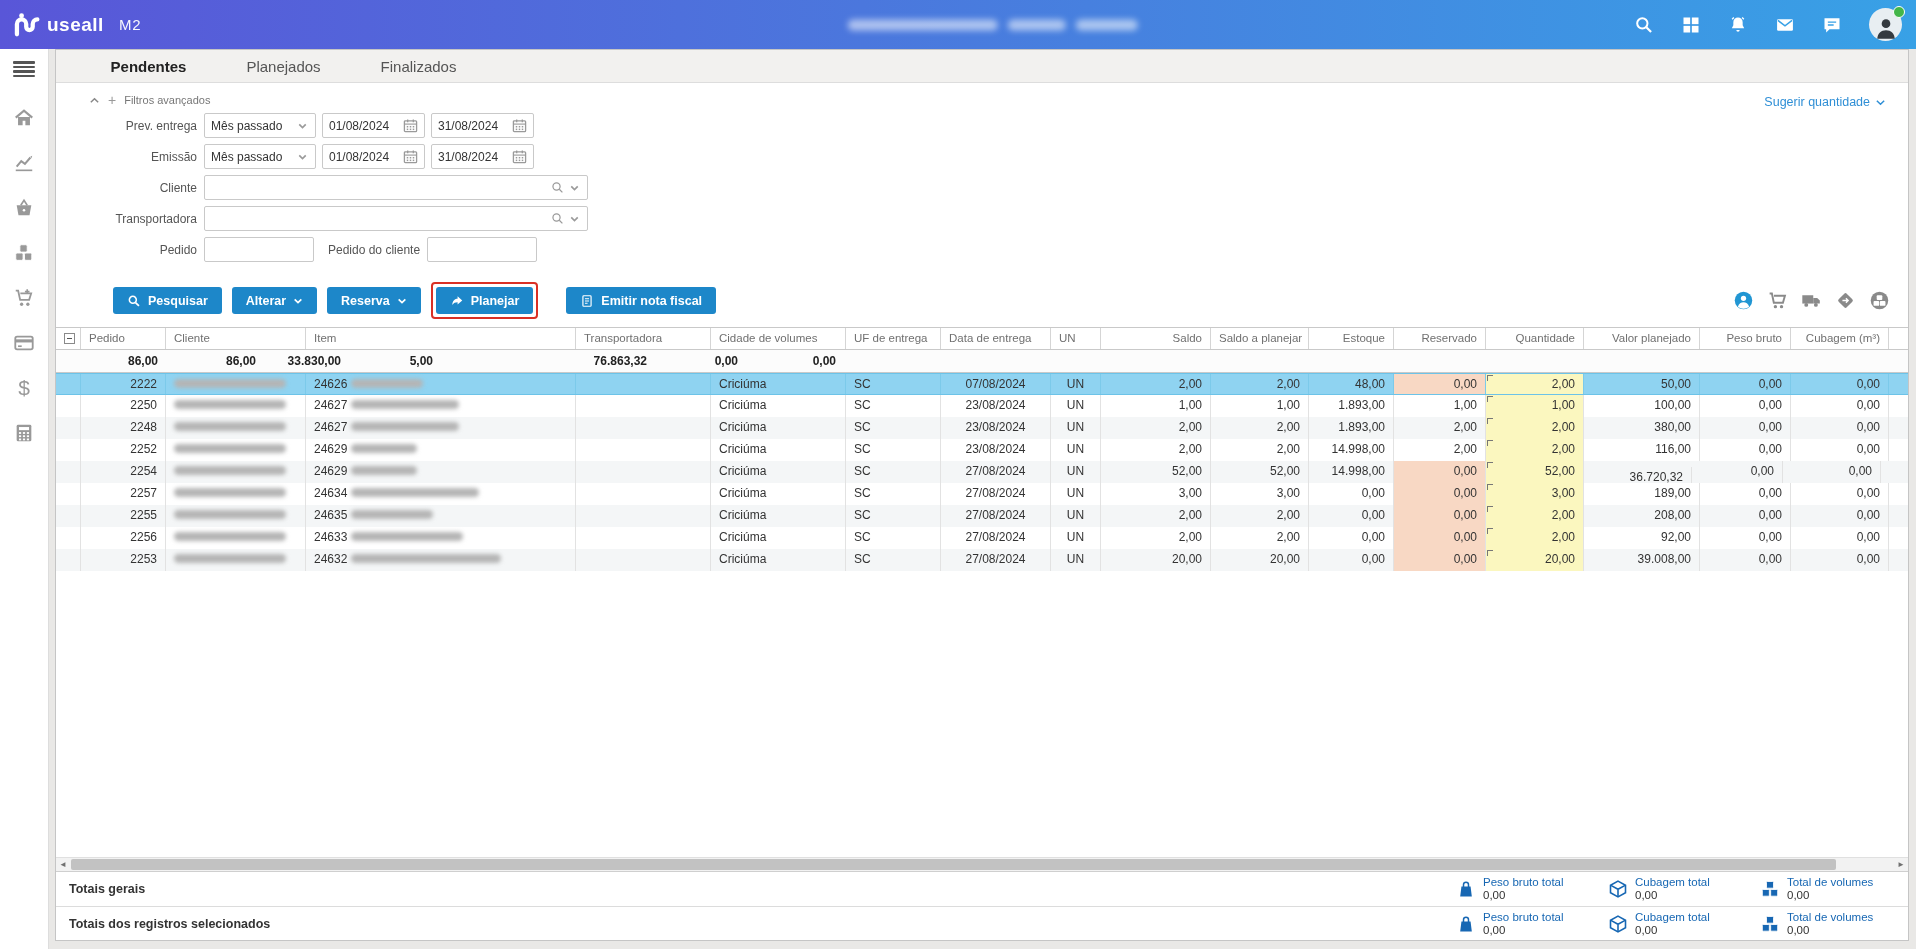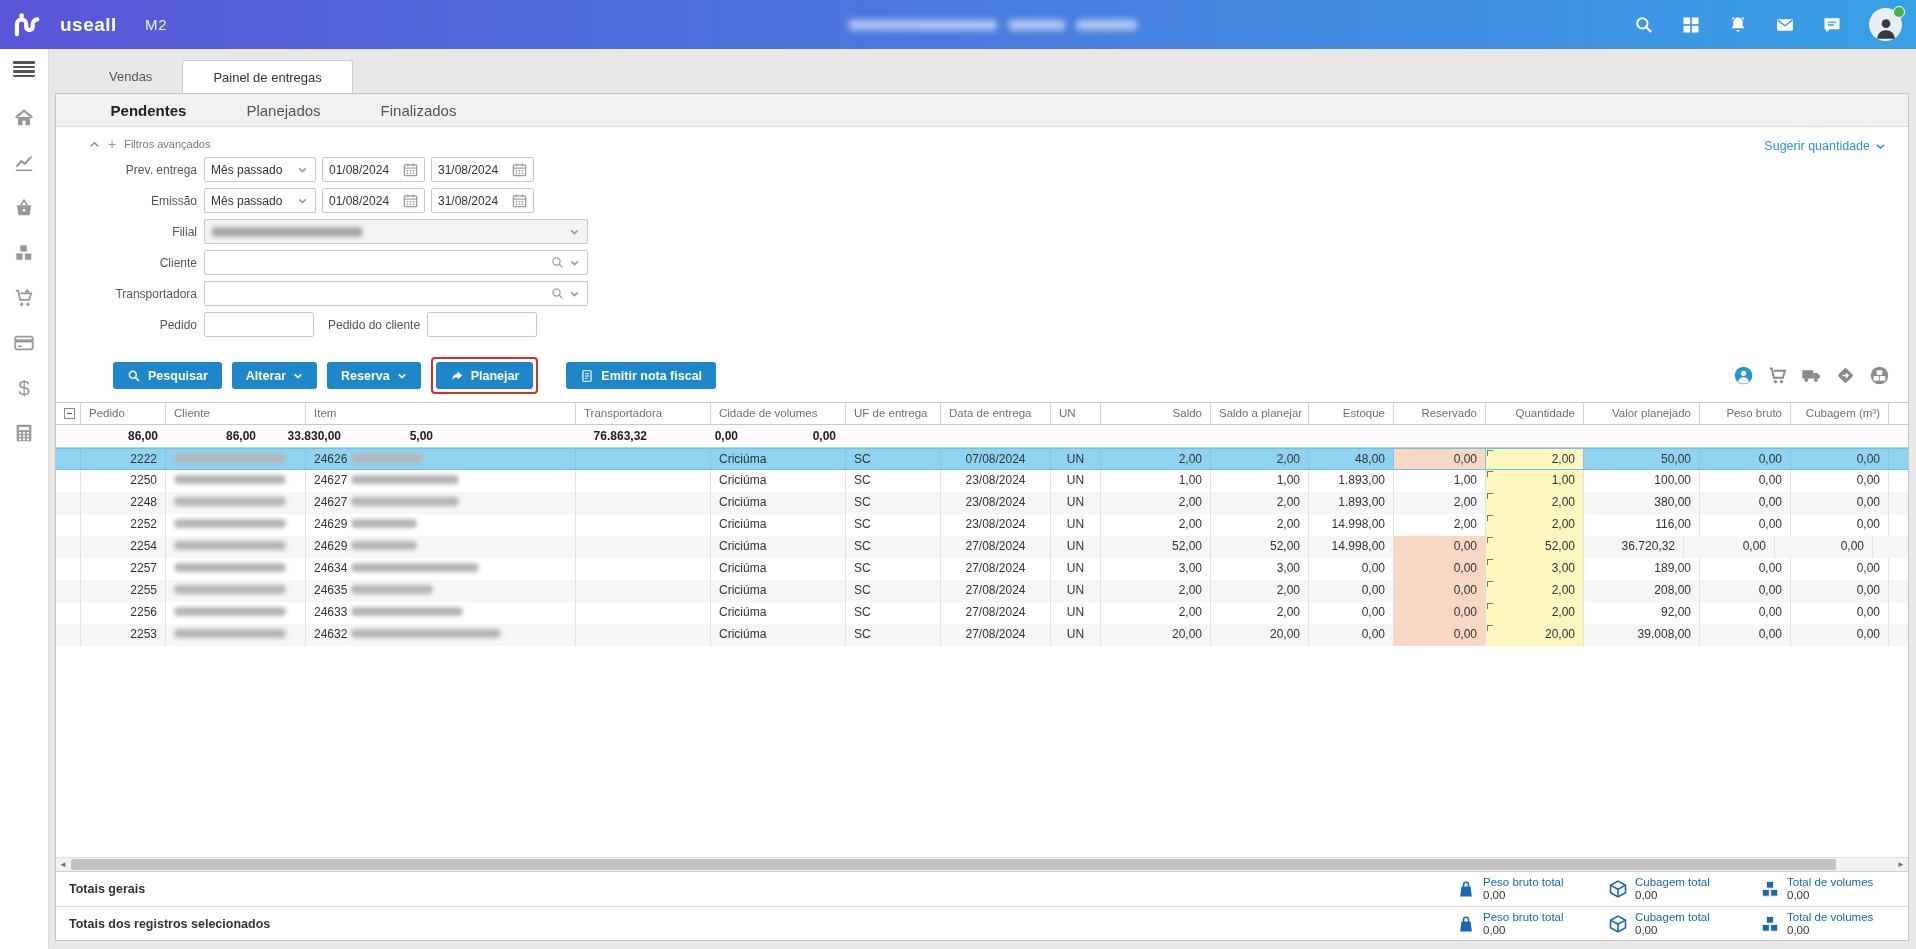--- a/index.html
+++ b/index.html
@@ -3,21 +3,21 @@
 <meta charset="utf-8">
 <style>
   * { margin:0; padding:0; box-sizing:border-box; }
   html,body { width:1916px; height:949px; overflow:hidden;
     font-family:"Liberation Sans","DejaVu Sans",sans-serif; background:#e9e8e6; }
 
   
   .topbar { position:relative; height:49px;
     background:linear-gradient(90deg,#5956d8 0%,#4b77dd 45%,#38a1e6 100%);
     display:flex; align-items:center; padding:0 14px; color:#fff; }
-  .brand { display:flex; align-items:center; gap:16px; }
+  .brand { display:flex; align-items:center; gap:3px; }
   .brand-mark { width:30px; height:26px; }
   .brand-name { font-size:19px; font-weight:bold; letter-spacing:.5px; }
   .brand-prod { font-size:15px; font-weight:normal; opacity:.95; letter-spacing:1px; margin-left:12px;}
   .topbar-blur { position:absolute; left:50%; top:50%; transform:translate(-38%,-50%);
     display:flex; gap:10px; align-items:center;}
   .bblob { height:11px; border-radius:6px; background:rgba(255,255,255,.55); filter:blur(3px); }
   .topbar-right { margin-left:auto; display:flex; align-items:center; gap:27px; }
   .tb-ic { width:20px; height:20px; color:#fff; cursor:pointer; }
   .avatar { position:relative; width:33px; height:33px; border-radius:50%; background:#e8eef2;
     display:flex; align-items:flex-end; justify-content:center; overflow:visible; cursor:pointer;}
@@ -248,24 +248,20 @@
             <rect x="6.5" y="18" width="2.4" height="2"></rect>
             <rect x="10.8" y="18" width="2.4" height="2"></rect>
             <rect x="15.1" y="18" width="2.4" height="2"></rect>
           </g>
         </svg>
     </nav>
   </aside>
 
   <div class="main">
 
-    <div class="tabstrip">
-      <div class="wtab">Vendas</div>
-      <div class="wtab active">Painel de entregas</div>
-    </div>
 
     <div class="content-outer">
       <div class="panel">
 
         <div class="subtabs">
           <div class="stab active">Pendentes</div>
           <div class="stab">Planejados</div>
           <div class="stab">Finalizados</div>
         </div>
 
@@ -373,31 +369,20 @@
                       <rect x="10.4" y="8.5" width="1.6" height="1.6"></rect>
                       <rect x="4" y="11.3" width="1.6" height="1.6"></rect>
                       <rect x="7.2" y="11.3" width="1.6" height="1.6"></rect>
                       <rect x="10.4" y="11.3" width="1.6" height="1.6"></rect>
                     </g>
                   </svg>
                 </span>
             </div>
           </div>
 
-          <div class="f-row">
-            <span class="f-label">Filial</span>
-            <div class="ctrl sel w-wide disabled-ctrl">
-              <span class="gblob" style="width:152px"></span>
-              <span class="rt">
-                  <svg class="cic" viewBox="0 0 12 12">
-                    <path d="M3 5l3 3 3-3" fill="none" stroke="currentColor" stroke-width="1.5"></path>
-                  </svg>
-                </span>
-            </div>
-          </div>
 
           <div class="f-row">
             <span class="f-label">Cliente</span>
             <div class="ctrl w-wide">
               <span class="rt">
                 <svg class="cic" viewBox="0 0 16 16">
                     <circle cx="6.8" cy="6.8" r="4.4" fill="none" stroke="currentColor" stroke-width="1.5"></circle>
                     <line x1="10.2" y1="10.2" x2="14" y2="14" stroke="currentColor" stroke-width="1.5"></line>
                   </svg>
                 <svg class="cic" viewBox="0 0 12 12">
@@ -613,21 +598,21 @@
                 <div class="cell" style="width: 135px; text-align: left;"></div>
                 <div class="cell" style="width: 135px; text-align: left;">Criciúma</div>
                 <div class="cell" style="width: 95px; text-align: left;">SC</div>
                 <div class="cell" style="width: 110px; text-align: center;">27/08/2024</div>
                 <div class="cell" style="width: 50px; text-align: center;">UN</div>
                 <div class="cell" style="width: 110px; text-align: right;">52,00</div>
                 <div class="cell" style="width: 98px; text-align: right;">52,00</div>
                 <div class="cell" style="width: 85px; text-align: right;">14.998,00</div>
                 <div class="cell alert" style="width: 92px; text-align: right;">0,00</div>
                 <div class="cell qty" style="width: 98px; text-align: right;">52,00</div>
-                <div class="cell" style="width: 100px; text-align: right;">36.720,32</div>
+                <div class="cell" style="width: 108px; text-align: right; margin-top: 6px;">36.720,32</div>
                 <div class="cell" style="width: 91px; text-align: right;">0,00</div>
                 <div class="cell" style="width: 98px; text-align: right;">0,00</div>
               </div>
               <div class="row">
                 <div class="cell" style="width: 25px; text-align: center;"></div>
                 <div class="cell" style="width: 85px; text-align: right;">2257</div>
                 <div class="cell" style="width: 140px; text-align: left;"><span class="cblob" style="width: 112px;"></span></div>
                 <div class="cell" style="width: 270px; text-align: left;"><span>24634</span> <span class="cblob" style="width: 128px;"></span></div>
                 <div class="cell" style="width: 135px; text-align: left;"></div>
                 <div class="cell" style="width: 135px; text-align: left;">Criciúma</div>

